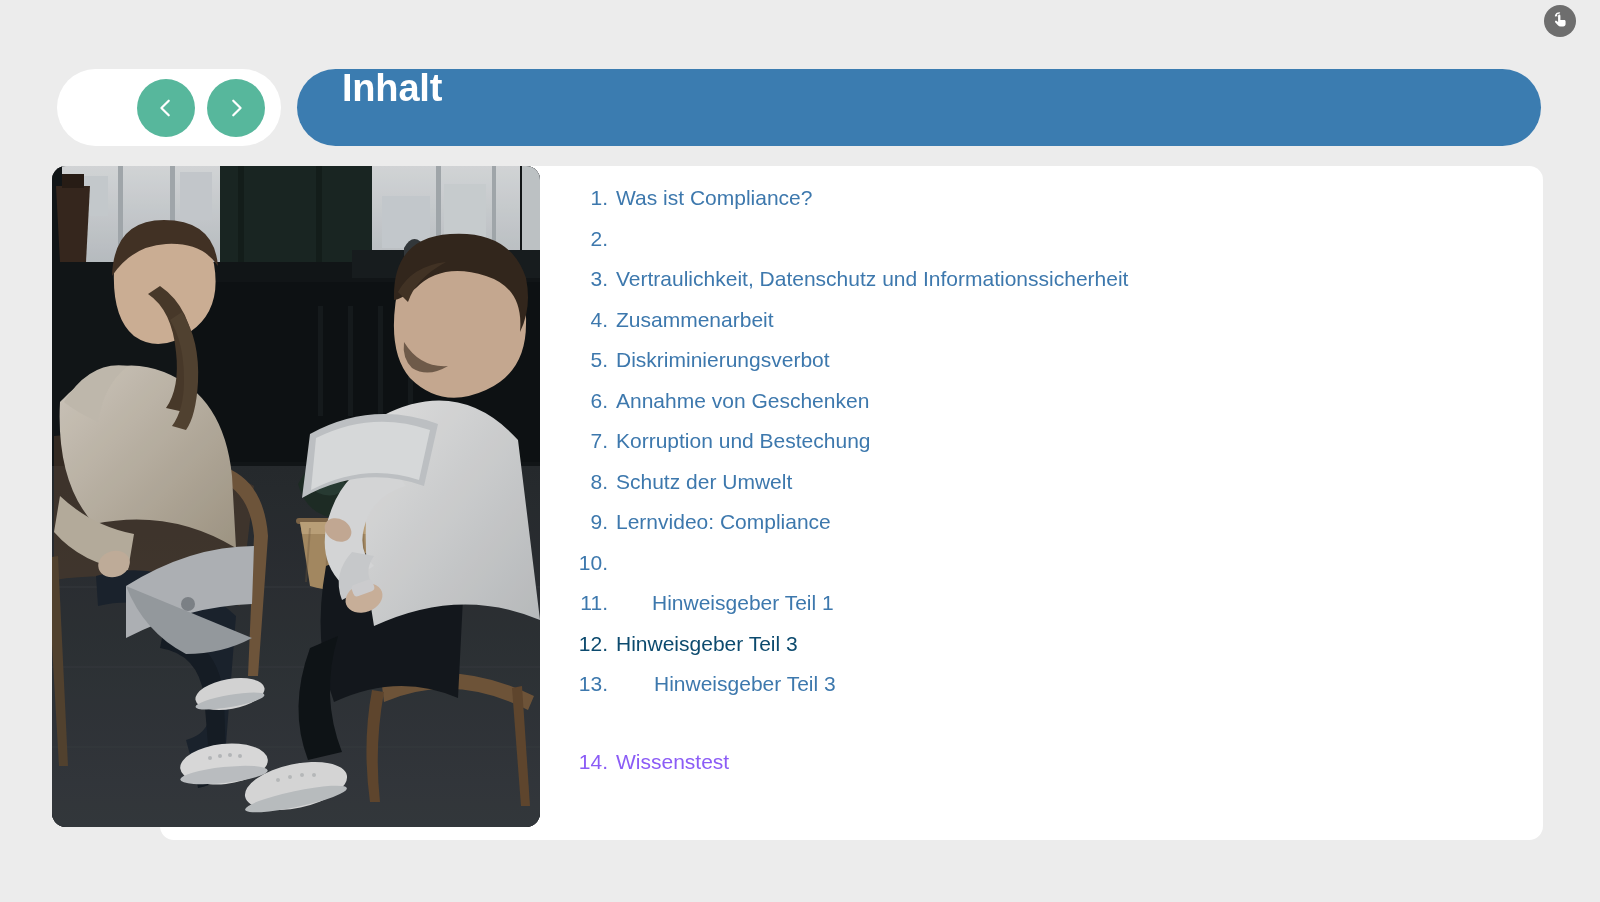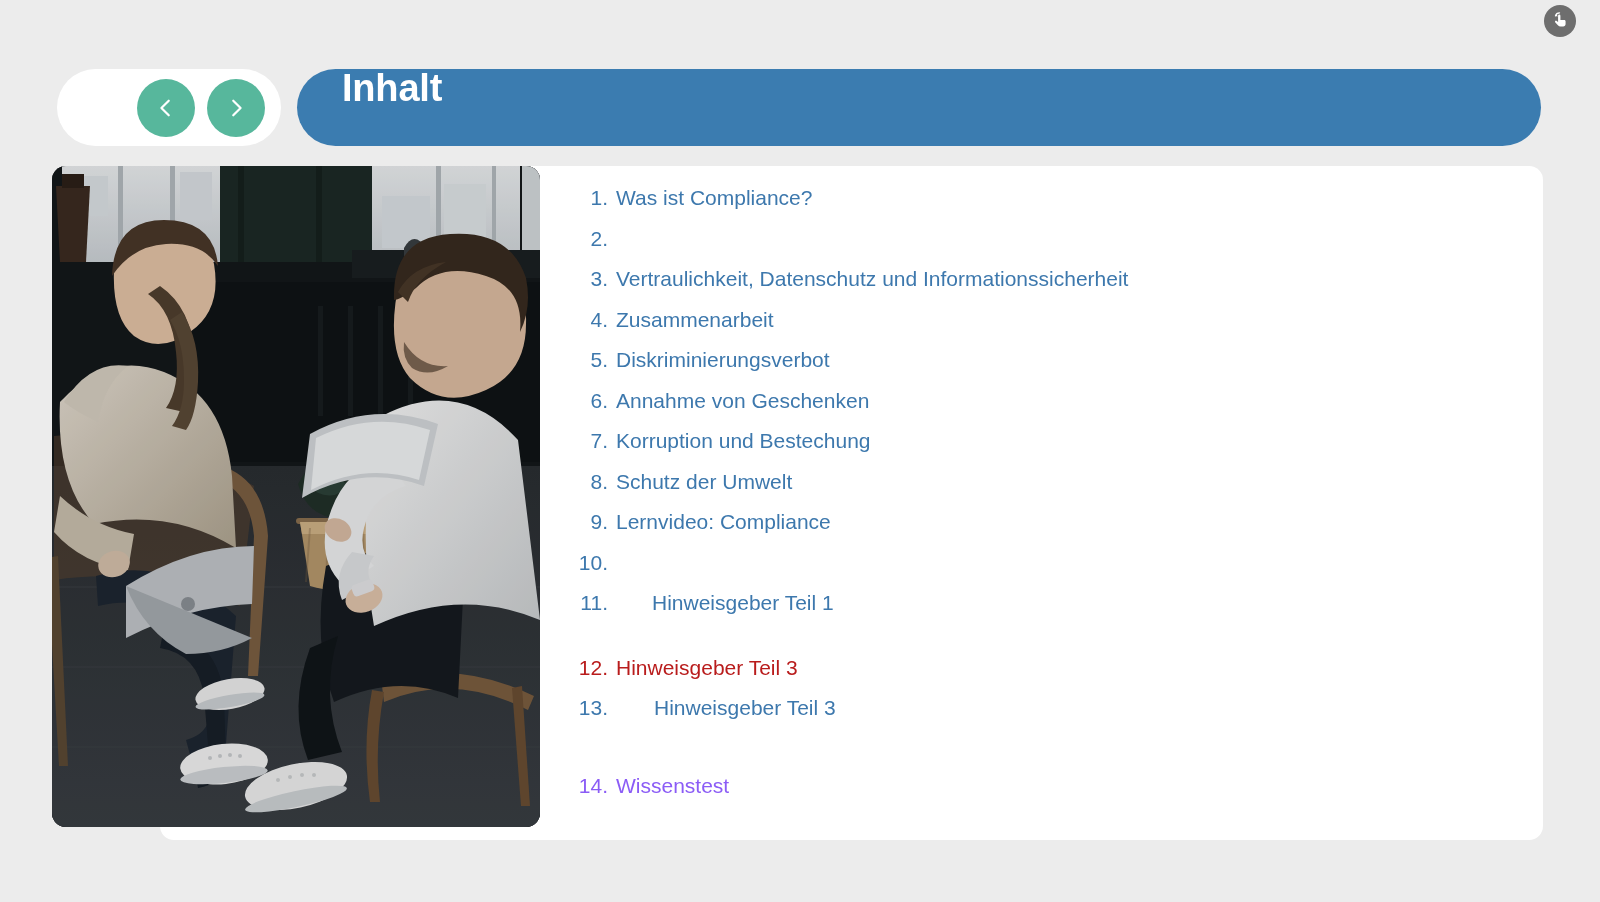--- a/index.html
+++ b/index.html
@@ -365,21 +365,21 @@
       <span class="toc-num">9.</span>
       <span class="toc-label">Lernvideo: Compliance</span>
     </li>
     <li class="toc-item" style="color: rgb(61, 120, 173);">
       <span class="toc-num">10.</span>
     </li>
     <li class="toc-item" style="color: rgb(61, 120, 173); gap: 36px;">
       <span class="toc-num">11.</span>
       <span class="toc-label">Hinweisgeber Teil 1</span>
     </li>
-    <li class="toc-item" style="color: #b91c1c; margin-top: 24px;">
+    <li class="toc-item" style="color: #0c4a6e;">
       <span class="toc-num">12.</span>
       <span class="toc-label">Hinweisgeber Teil 3</span>
     </li>
     <li class="toc-item" style="color: rgb(61, 120, 173); gap: 38px;">
       <span class="toc-num">13.</span>
       <span class="toc-label">Hinweisgeber Teil 3</span>
     </li>
     <li class="toc-item" style="color: #8b5cf6; margin-top: 37px;">
       <span class="toc-num">14.</span>
       <span class="toc-label">Wissenstest</span>

